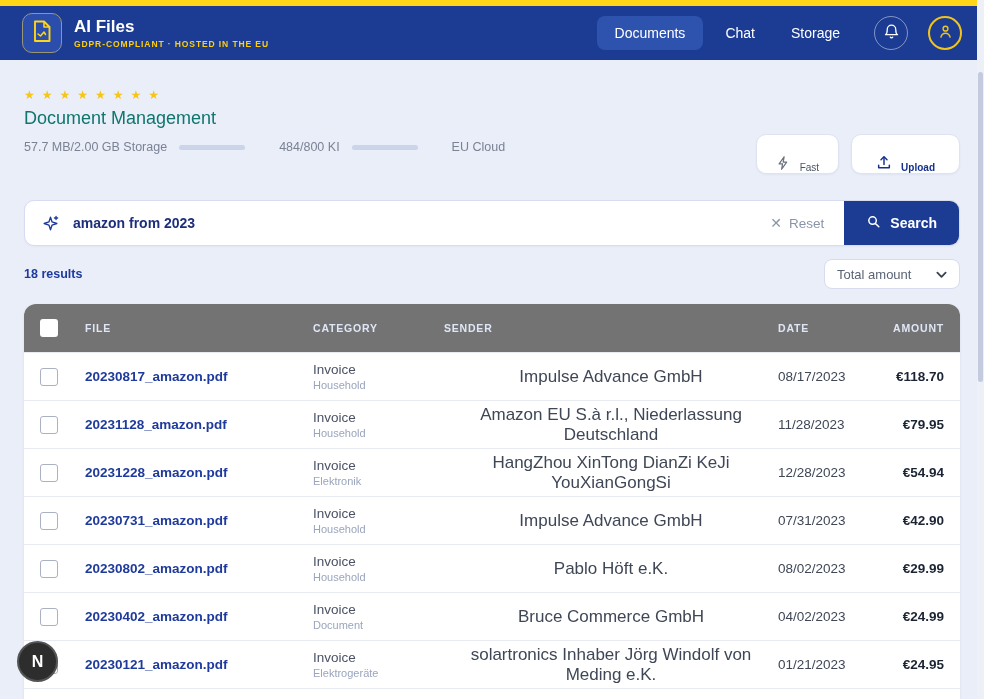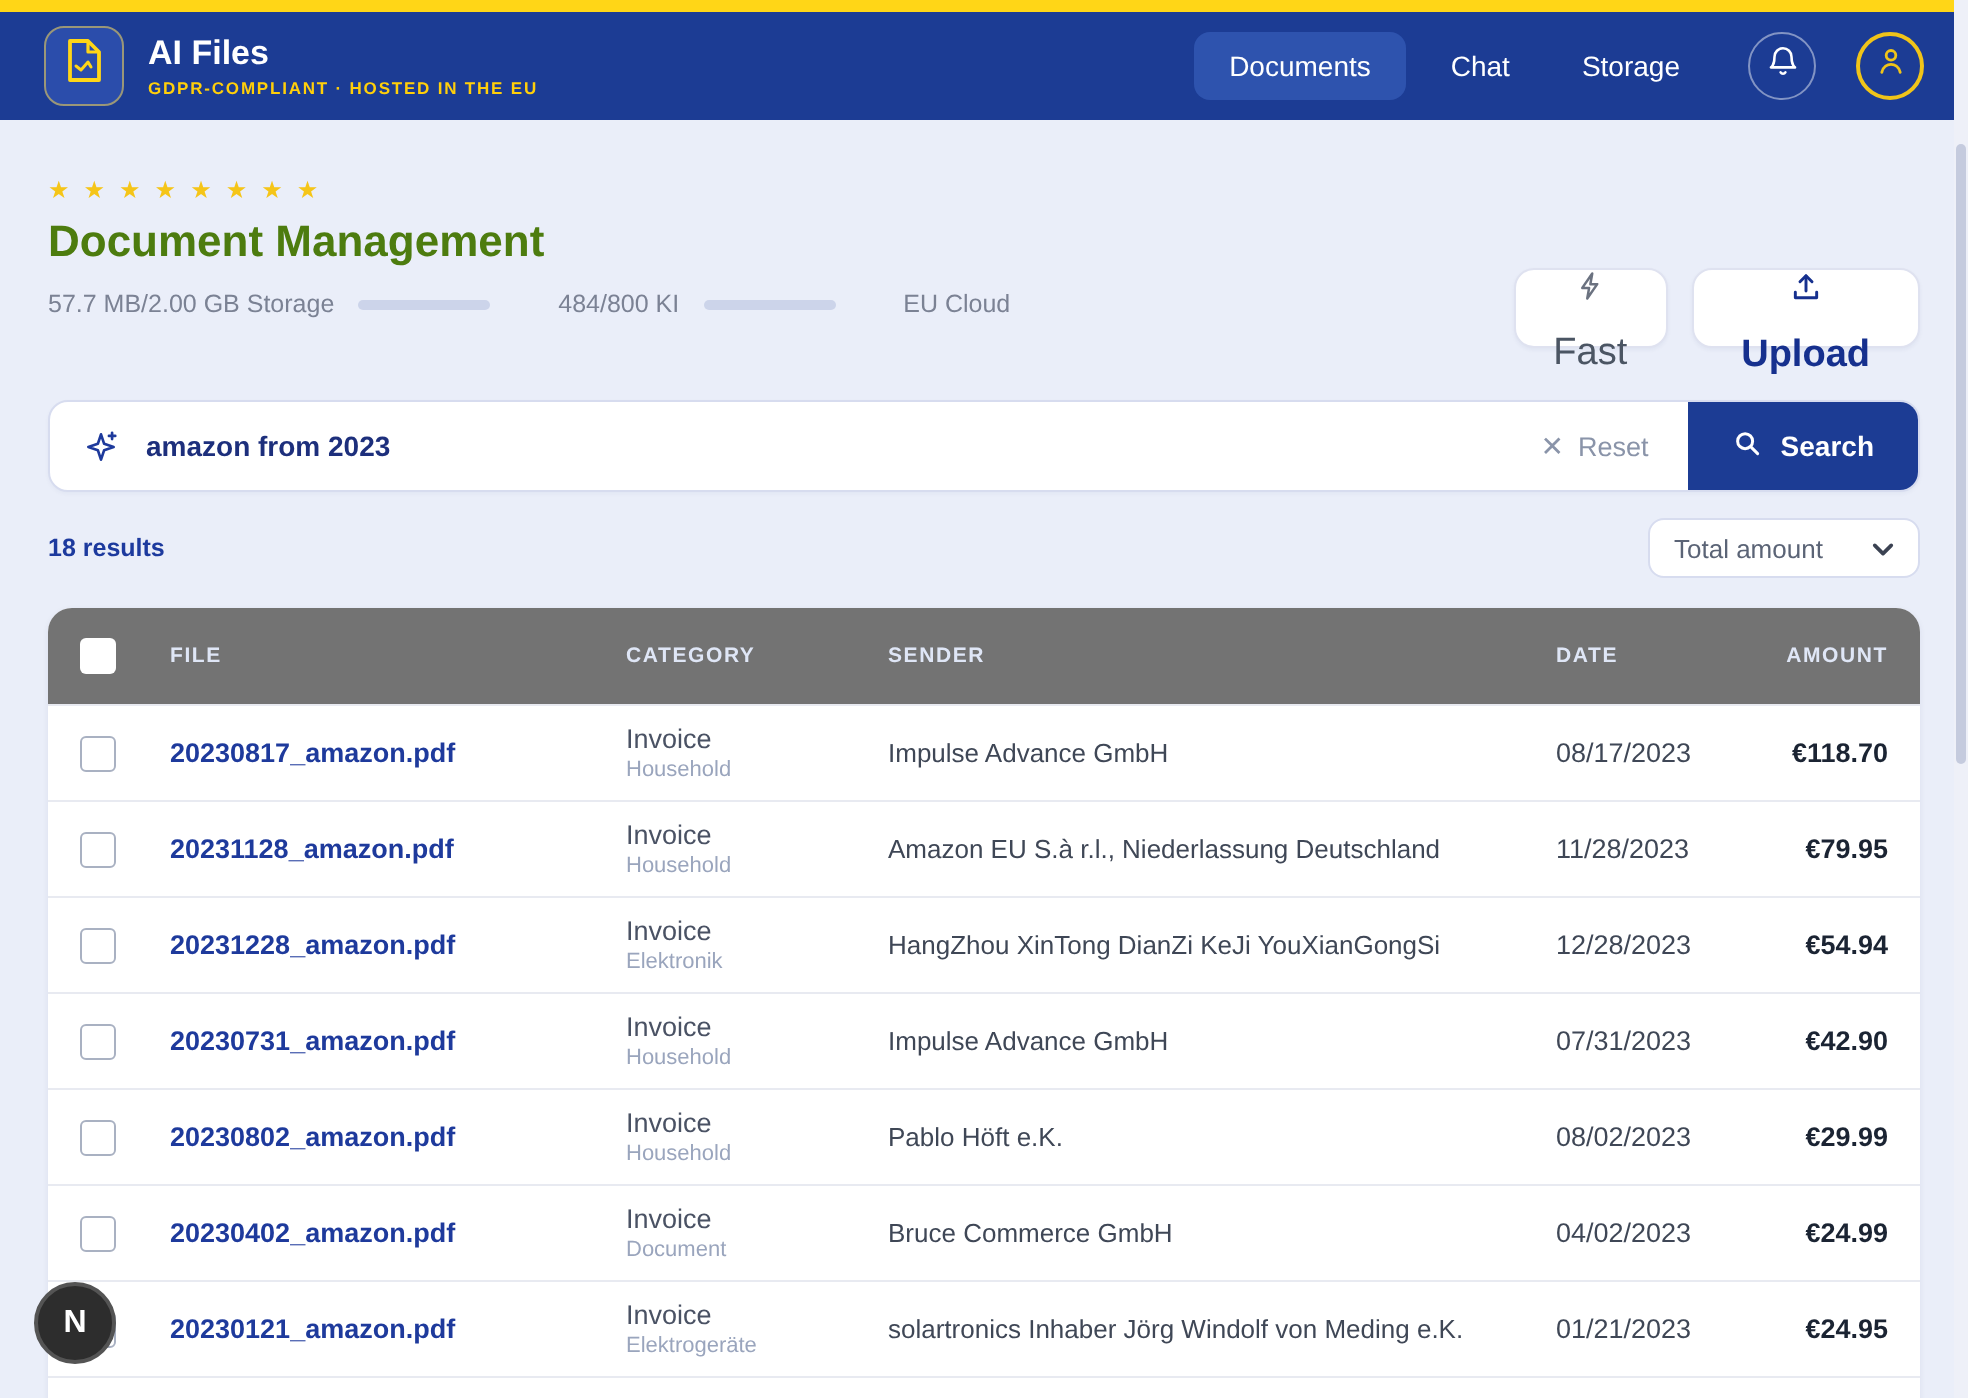--- a/index.html
+++ b/index.html
@@ -29,32 +29,31 @@
   .icon-btn {
     width:34px; height:34px; border-radius:50%;
     border:1px solid rgba(255,255,255,0.45);
     display:flex; align-items:center; justify-content:center; margin-left:8px; cursor:pointer;
   }
   .avatar-btn { border:2px solid #f0c419; }
   
   main { padding:0 24px; }
   .stars { margin-top:28px; color:#f5c518; font-size:12px; letter-spacing:7px; }
   .page-head { display:flex; justify-content:space-between; }
-  .page-title { font-size:22px; font-weight:700; color:#4d7c0f; margin:6px 0 11px; }
+  .page-title { font-size:18px; font-weight:400; color:#0f766e; margin:6px 0 11px; }
   .stats { display:flex; align-items:center; gap:12px; color:#7b8294; font-size:12.5px; white-space:nowrap; }
   .bar { width:66px; height:5px; border-radius:3px; background:#ccd4ea; overflow:hidden; }
   .bar-fill { height:100%; background:#1c3c94; border-radius:3px; }
   .stats .gap { width:10px; }
   .actions { display:flex; gap:12px; align-items:center; margin-top:32px; }
   .btn {
     background:#fff; border:1px solid #dfe2f0; border-radius:10px; height:40px;
-    padding:0 19px; display:flex; align-items:center; gap:9px; font-size:19px;
+    padding:0 19px; display:flex; align-items:flex-end; gap:9px; font-size:10px;
     cursor:pointer; box-shadow:0 1px 2px rgba(25,40,100,0.05);
     font-family:"Liberation Sans", sans-serif;
-    flex-direction:column;
   }
   .fast-btn { color:#4b5563; }
   .upload-btn { color:#16308e; font-weight:bold; padding:0 24px; }
   
   .search-bar {
     margin-top:26px; background:#fff; border:1px solid #d7dcef; border-radius:10px;
     height:46px; display:flex; align-items:center; overflow:hidden;
     box-shadow:0 1px 2px rgba(25,40,100,0.04);
   }
   .sparkle-wrap { margin:0 13px 0 16px; display:flex; }
@@ -88,21 +87,21 @@
     color:#dfe6f6; font-size:10.5px; font-weight:bold; letter-spacing:0.8px;
   }
   .trow { border-top:1px solid #e8eaf1; }
   .checkbox {
     width:18px; height:18px; border:1.5px solid #a9b1c2; border-radius:3px; background:#fff; cursor:pointer;
   }
   .thead .checkbox { border:none; background:#fff; }
   .file-link { color:#1e3a9c; font-weight:bold; font-size:13.5px; cursor:pointer; }
   .cat-main { color:#4a5264; font-size:13.5px; }
   .cat-sub { color:#9aa5bd; font-size:11px; margin-top:2px; }
-  .sender { color:#3f4756; font-size:13px; }
+  .sender { color:#3f4756; font-size:17px;text-align:center; }
   .cell-date { color:#3f4756; font-size:13.5px; }
   .cell-amount { text-align:right; font-weight:bold; color:#1b2433; font-size:13.5px; }
   .col-amount-h { text-align:right; }
   
   .floating-n {
     position:absolute; left:17px; top:641px; width:41px; height:41px; border-radius:50%;
     background:#2d2d2d; border:2px solid #545454; color:#fff;
     display:flex; align-items:center; justify-content:center;
     font-size:16px; font-weight:bold; cursor:pointer; z-index:10;
   }

